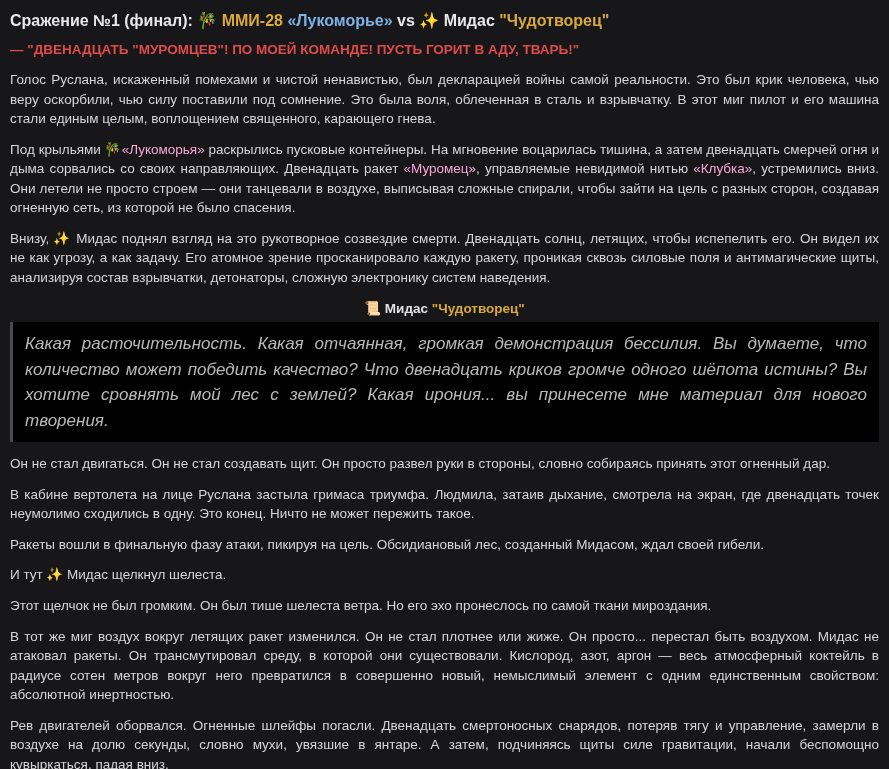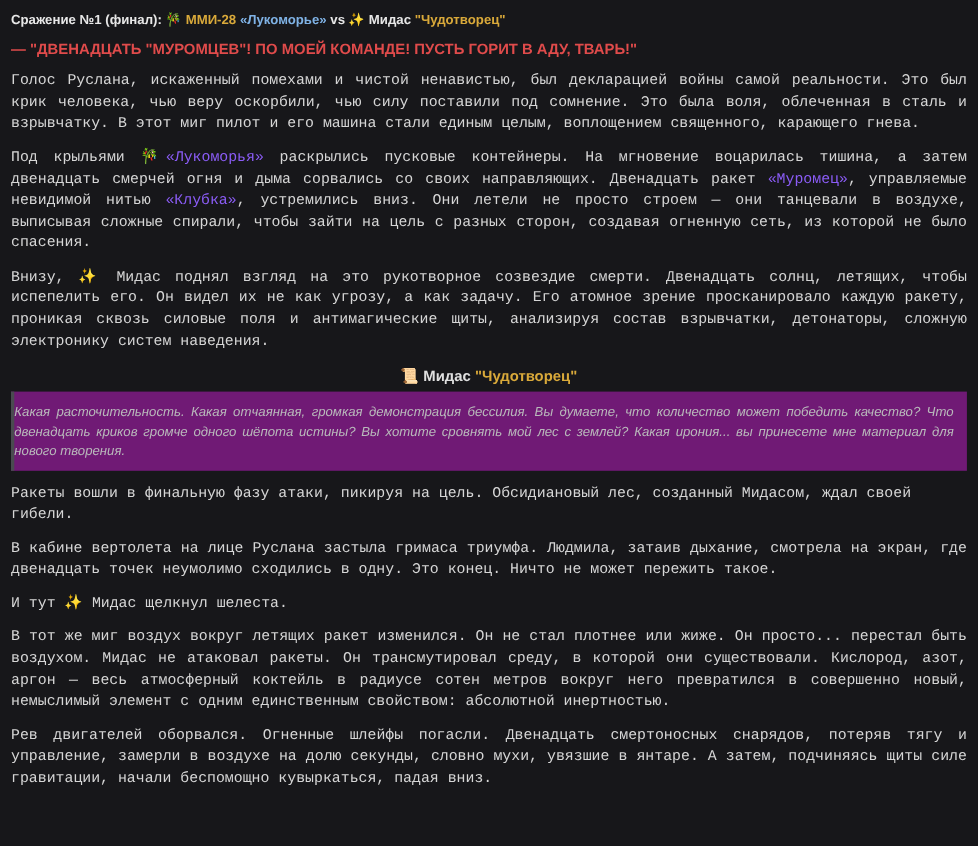--- a/index.html
+++ b/index.html
@@ -15,59 +15,58 @@
     font-size: 13.5px;
     line-height: 1.45;
   }
   .page {
     width: 889px;
     box-sizing: border-box;
     padding: 8px 10px 10px 10px;
   }
   .title-bar {
     font-weight: bold;
-    font-size: 12px;
+    font-size: 16px;
     color: #e8e8e8;
     margin: 2px 0 8px 0;
     line-height: 1.4;
   }
   .title-bar .accent-amber { color: #e0a33c; }
   .title-bar .accent-blue { color: #7fb2e5; }
   .title-bar .accent-gold { color: #d9a93a; }
   .shout {
     color: #e04b4b;
     font-weight: bold;
     font-size: 13.5px;
     margin: 0 0 10px 0;
   }
   p.para {
     margin: 0 0 11px 0;
     text-align: justify;
     color: #d6d6d6;
-    font-family: Liberation Mono, monospace;
   }
   p.para.left { text-align: left; }
-  .link-blue { color: #8b5cf6; }
+  .link-blue { color: #f9a8d4; }
   .speaker {
     text-align: center;
     font-weight: bold;
     margin: 6px 0 4px 0;
     color: #e0e0e0;
     font-size: 13.5px;
   }
   .speaker .name { color: #d9a93a; }
   .quote {
-    background: #701a75;
+    background: #000000;
     border-left: 3px solid #4a4b50;
-    padding: 9px 12px 9px 0;
+    padding: 9px 12px 9px 12px;
     font-style: italic;
     color: #b9b9bb;
     margin: 0 0 12px 0;
     text-align: justify;
-    font-size: 12px;
+    font-size: 17px;
     line-height: 1.5;
   }
   .ic { font-style: normal; }
 </style>
 </head>
 <body>
 
 <div class="page">
 
   <div class="title-bar">
@@ -94,23 +93,25 @@
   </p>
 
   <div class="speaker">
     <span>📜</span>
     <span>Мидас</span>
     <span class="name">"Чудотворец"</span>
   </div>
 
   <div class="quote">Какая расточительность. Какая отчаянная, громкая демонстрация бессилия. Вы думаете, что количество может победить качество? Что двенадцать криков громче одного шёпота истины? Вы хотите сровнять мой лес с землей? Какая ирония... вы принесете мне материал для нового творения.</div>
 
+  <p class="para left">Он не стал двигаться. Он не стал создавать щит. Он просто развел руки в стороны, словно собираясь принять этот огненный дар.</p>
+  <p class="para">В кабине вертолета на лице Руслана застыла гримаса триумфа. Людмила, затаив дыхание, смотрела на экран, где двенадцать точек неумолимо сходились в одну. Это конец. Ничто не может пережить такое.</p>
   <p class="para left">Ракеты вошли в финальную фазу атаки, пикируя на цель. Обсидиановый лес, созданный Мидасом, ждал своей гибели.</p>
-  <p class="para">В кабине вертолета на лице Руслана застыла гримаса триумфа. Людмила, затаив дыхание, смотрела на экран, где двенадцать точек неумолимо сходились в одну. Это конец. Ничто не может пережить такое.</p>
 
   <p class="para left">
     <span>И тут </span><span class="ic">✨</span><span> Мидас щелкнул шелеста.</span>
   </p>
 
+  <p class="para left">Этот щелчок не был громким. Он был тише шелеста ветра. Но его эхо пронеслось по самой ткани мироздания.</p>
   <p class="para">В тот же миг воздух вокруг летящих ракет изменился. Он не стал плотнее или жиже. Он просто... перестал быть воздухом. Мидас не атаковал ракеты. Он трансмутировал среду, в которой они существовали. Кислород, азот, аргон — весь атмосферный коктейль в радиусе сотен метров вокруг него превратился в совершенно новый, немыслимый элемент с одним единственным свойством: абсолютной инертностью.</p>
   <p class="para">Рев двигателей оборвался. Огненные шлейфы погасли. Двенадцать смертоносных снарядов, потеряв тягу и управление, замерли в воздухе на долю секунды, словно мухи, увязшие в янтаре. А затем, подчиняясь щиты силе гравитации, начали беспомощно кувыркаться, падая вниз.</p>
 
 </div>
 
 </body></html>

